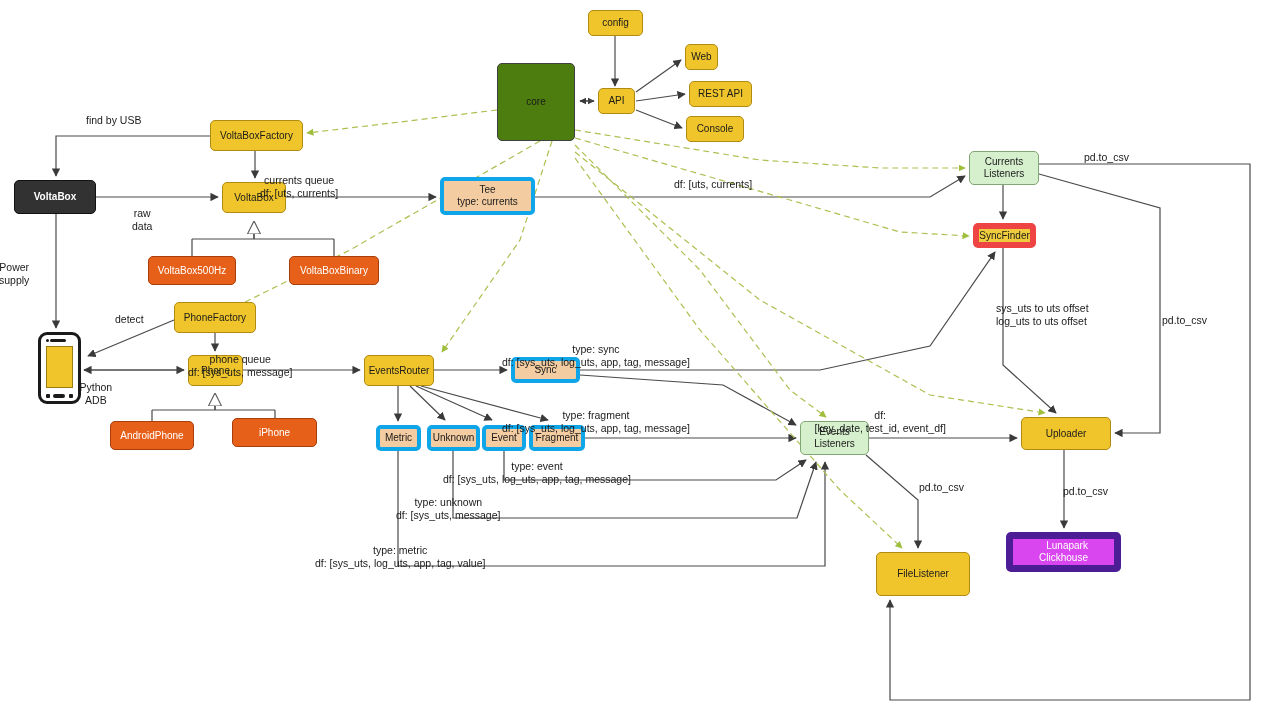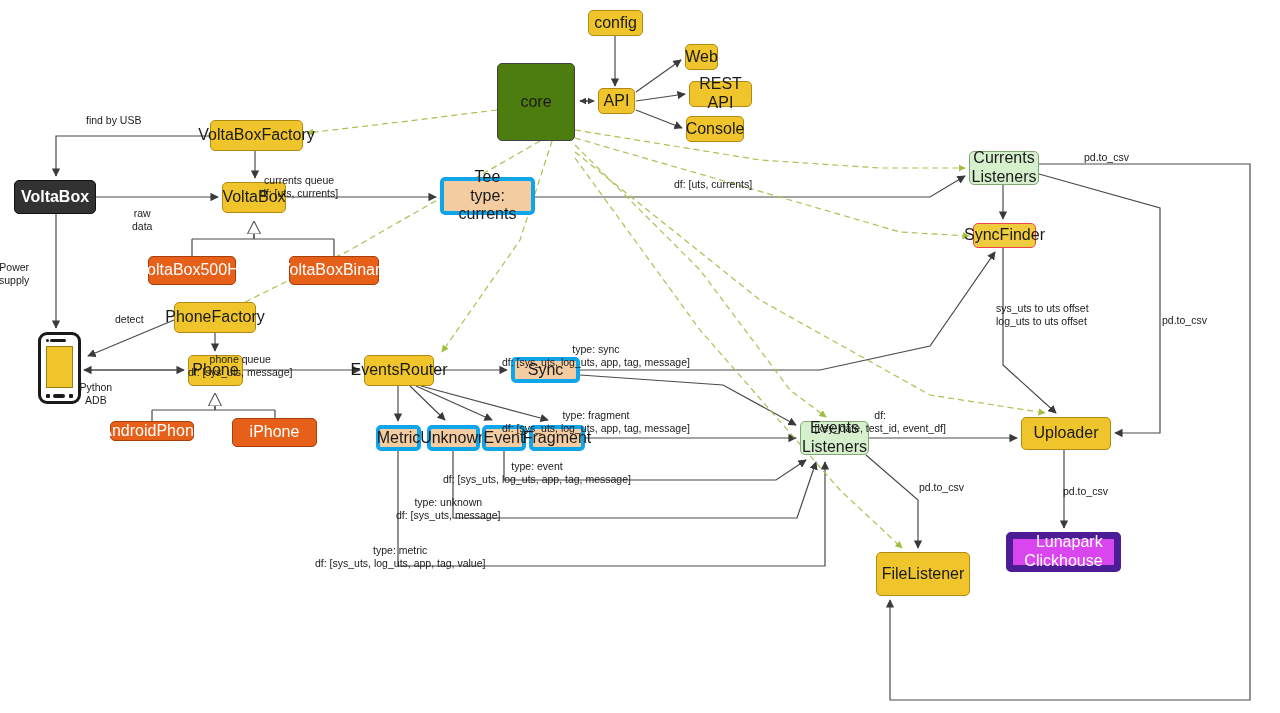--- a/index.html
+++ b/index.html
@@ -10,28 +10,28 @@
     overflow:hidden;
     font-family:"Liberation Sans", sans-serif;
   }
   svg#wires{position:absolute;left:0;top:0;width:1280px;height:713px;}
   .node{
     position:absolute;
     box-sizing:border-box;
     display:flex;align-items:center;justify-content:center;
     text-align:center;
     border-radius:5px;
-    font-size:16px;
+    font-size:10px;
     line-height:1.18;
     color:#1a1a1a;
     white-space:pre-line;
     padding:2px 3px;
   }
   .n-yellow{background:#EFC52B;border:1px solid #B08A12;}
-  .n-yellow2{background:#EFCC3E;border:1px solid #ef4444;}
+  .n-yellow2{background:#EFCC3E;border:6px solid #ef4444;}
   .n-green{background:#4d7c0f;border:1px solid #404040;text-align:right;}
   .n-lgreen{background:#D6F0CE;border:1px solid #7FA874;}
   .n-peach{background:#F3CCA2;border:4px solid #0ea5e9;}
   .n-orange{background:#E6601A;border:1px solid #A83E0A;color:#ffffff;}
   .n-dark{background:#323232;border:1px solid #111111;color:#ffffff;font-weight:bold;}
   .n-blue{background:#d946ef;border:7px solid #4c1d95;color:#ffffff;text-align:right;}
   .lbl{
     position:absolute;
     font-size:10.5px;
     color:#1a1a1a;
@@ -199,21 +199,21 @@
   <div class="phone" style="left:38px;top:332px;width:43px;height:72px;">
     <span class="cam"></span>
     <span class="ear"></span>
     <span class="screen"></span>
     <span class="sp1"></span>
     <span class="home"></span>
     <span class="sp2"></span>
   </div>
 
   <div class="node n-yellow" style="left:188px;top:355px;width:55px;height:31px;">Phone</div>
-  <div class="node n-orange" style="left:110px;top:421px;width:84px;height:20px;">AndroidPhone</div>
+  <div class="node n-orange" style="left:110px;top:421px;width:84px;height:29px;">AndroidPhone</div>
   <div class="node n-orange" style="left:232px;top:418px;width:85px;height:29px;">iPhone</div>
 
   <div class="node n-yellow" style="left:364px;top:355px;width:70px;height:31px;">EventsRouter</div>
   <div class="node n-peach" style="left:511px;top:357px;width:69px;height:26px;">Sync</div>
   <div class="node n-peach" style="left:376px;top:425px;width:45px;height:26px;">Metric</div>
   <div class="node n-peach" style="left:427px;top:425px;width:53px;height:26px;">Unknown</div>
   <div class="node n-peach" style="left:482px;top:425px;width:44px;height:26px;">Event</div>
   <div class="node n-peach" style="left:529px;top:425px;width:56px;height:26px;">Fragment</div>
 
   <div class="node n-lgreen" style="left:969px;top:151px;width:70px;height:34px;">Currents

